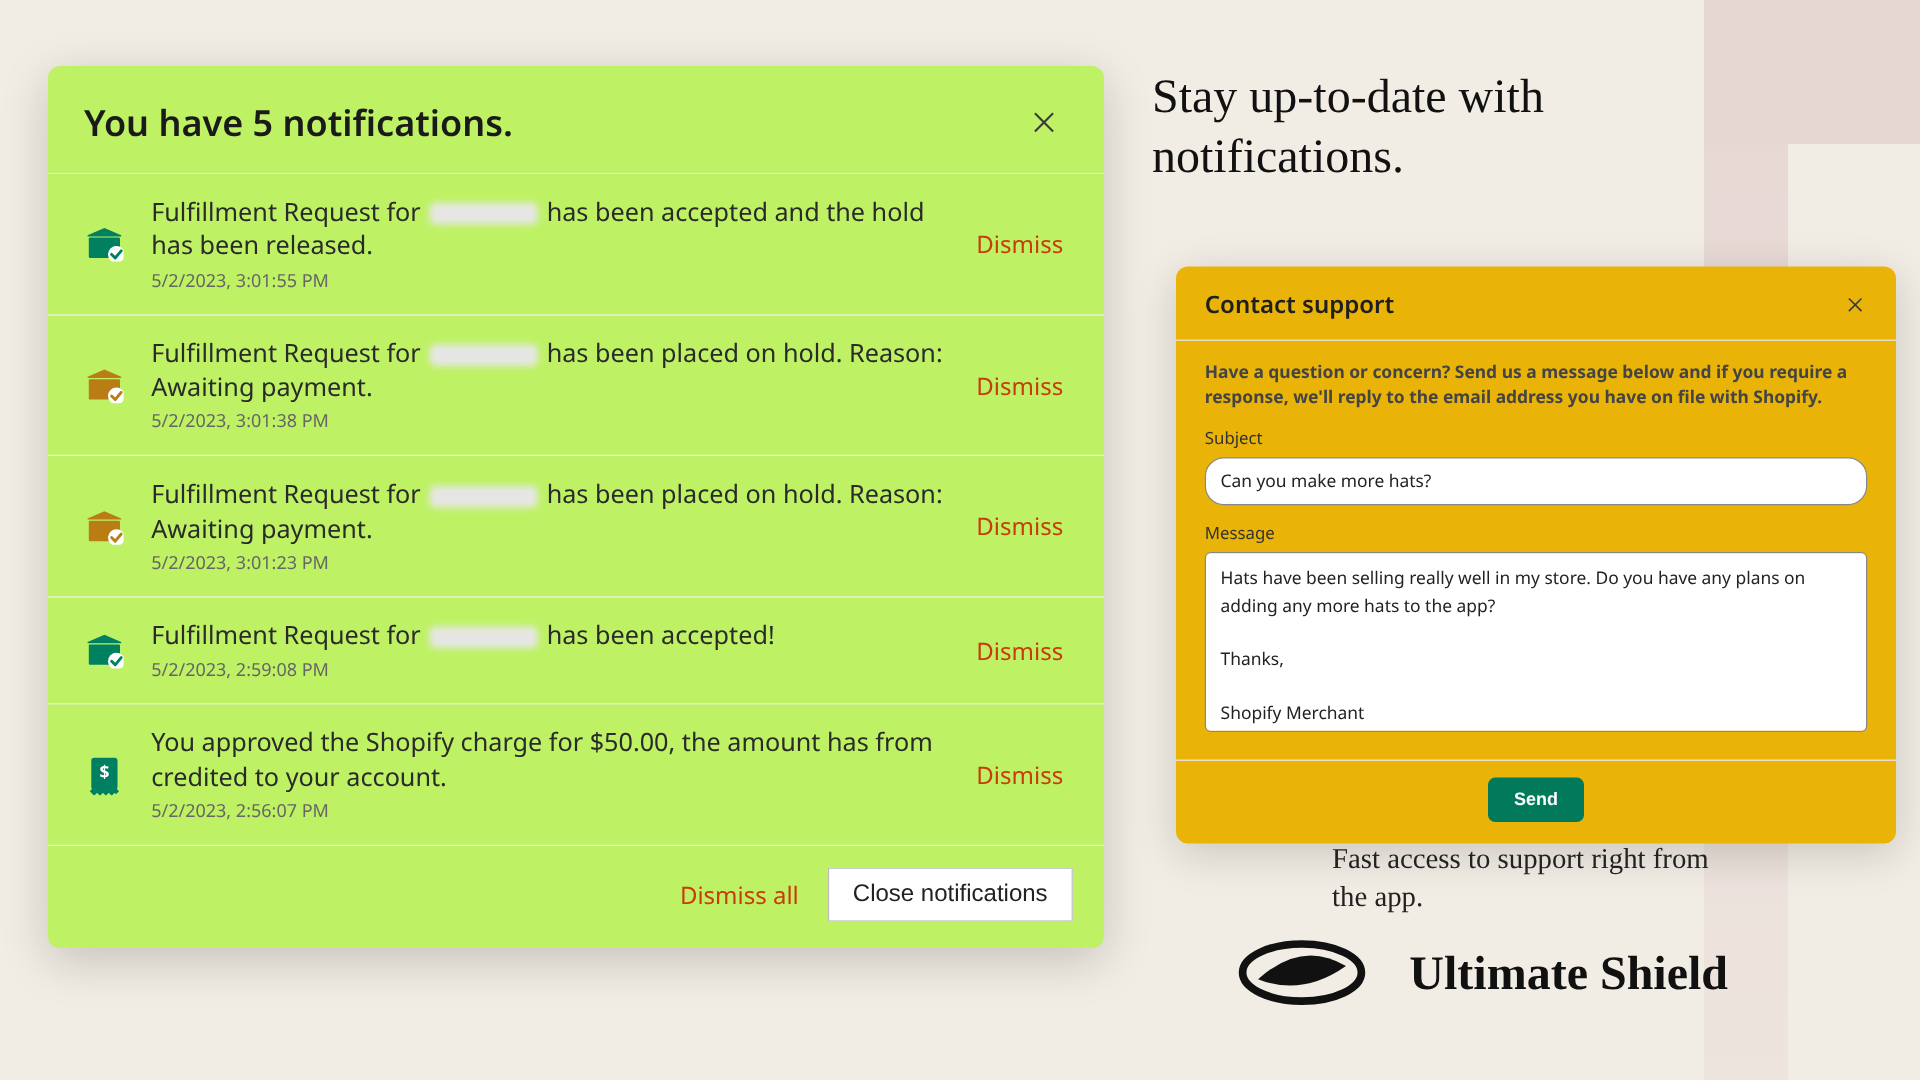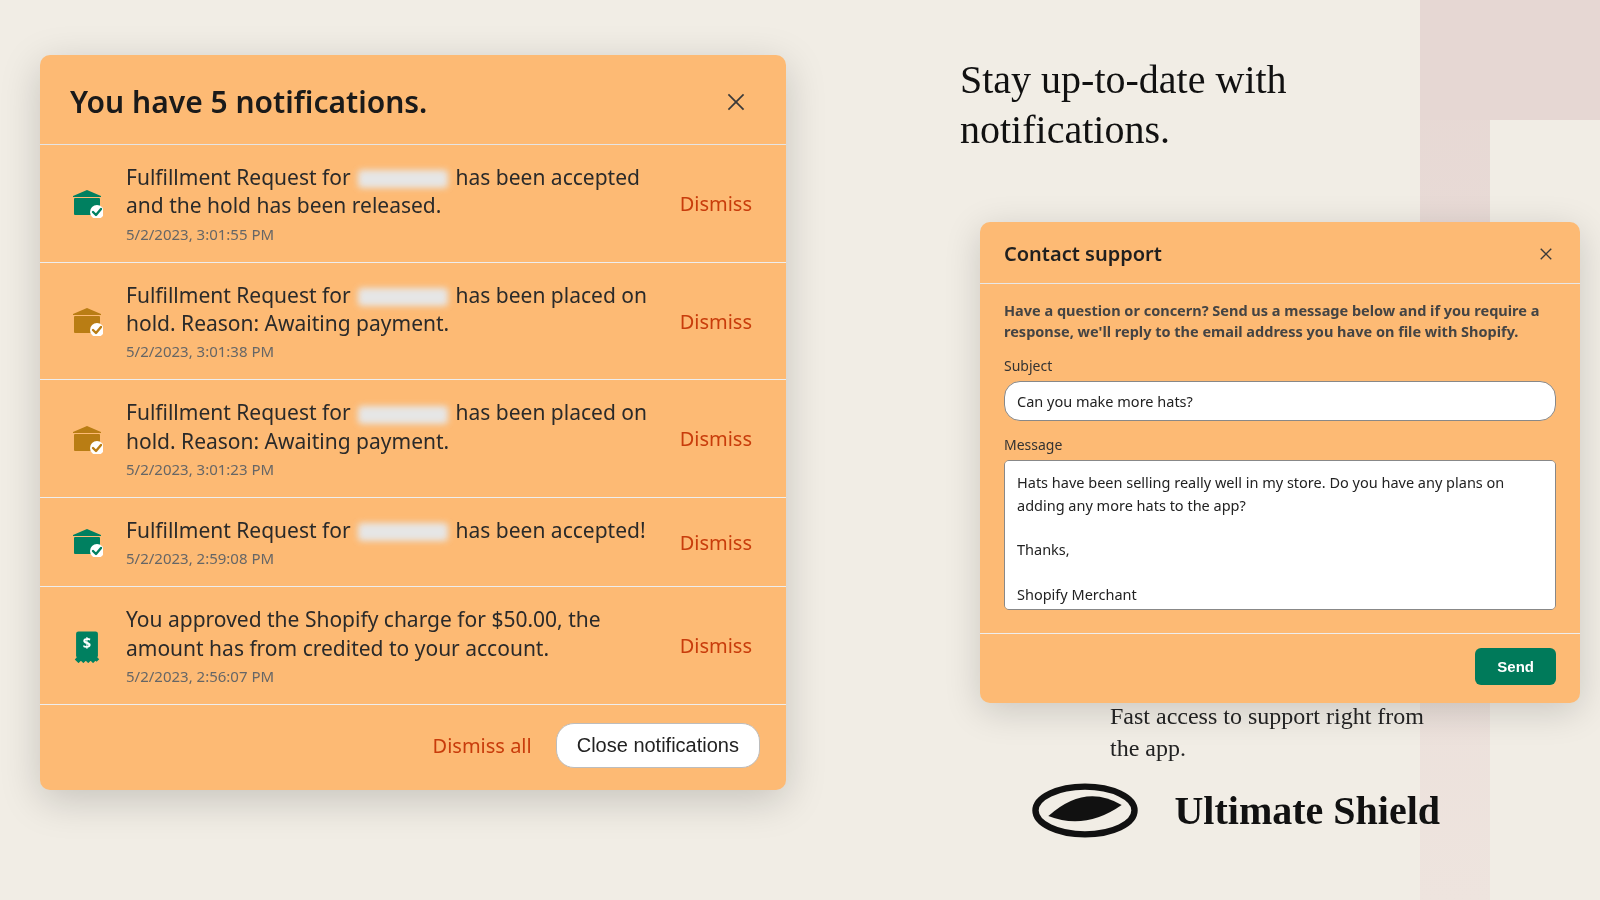--- a/index.html
+++ b/index.html
@@ -24,22 +24,22 @@
     width: 180px;
     height: 120px;
     background: #e6d7d3;
   }
 
   
   .notif-panel {
     position: absolute;
     left: 40px;
     top: 55px;
-    width: 746px;
-    background: #fdba74;
+    width: 880px;
+    background: #bef264;
     border-radius: 10px;
     box-shadow: 0 10px 40px rgba(0,0,0,0.18);
     overflow: hidden;
   }
   .notif-header {
     display: flex;
     align-items: center;
     justify-content: space-between;
     padding: 26px 36px 22px 30px;
     border-bottom: 1px solid #e5e5e5;
@@ -110,21 +110,21 @@
     color: #c83c0b;
     font-size: 20px;
     cursor: pointer;
     padding: 8px 6px;
   }
   .close-notif-btn {
     font-size: 20px;
     color: #222;
     background: #fff;
     border: 1px solid #bdbdbd;
-    border-radius: 18px;
+    border-radius: 0;
     padding: 10px 20px;
     cursor: pointer;
   }
 
   
   .headline {
     position: absolute;
     left: 960px;
     top: 55px;
     width: 460px;
@@ -143,21 +143,21 @@
     line-height: 1.35;
     color: #222;
   }
 
   
   .support-card {
     position: absolute;
     left: 980px;
     top: 222px;
     width: 600px;
-    background: #fdba74;
+    background: #eab308;
     border-radius: 10px;
     box-shadow: 0 8px 36px rgba(0,0,0,0.16);
     overflow: hidden;
   }
   .support-header {
     display: flex;
     justify-content: space-between;
     align-items: center;
     padding: 18px 24px 16px;
     border-bottom: 1px solid #e8e8e8;
@@ -201,21 +201,21 @@
     font-size: 14.5px;
     color: #222;
     font-family: inherit;
     resize: none;
     height: 150px;
     line-height: 1.55;
     white-space: pre-wrap;
   }
   .support-footer {
     display: flex;
-    justify-content: flex-end;
+    justify-content: center;
     padding: 14px 24px 18px;
     border-top: 1px solid #eee;
   }
   .send-btn {
     background: #007a5a;
     color: #fff;
     font-weight: 600;
     font-size: 15px;
     border: none;
     border-radius: 6px;

